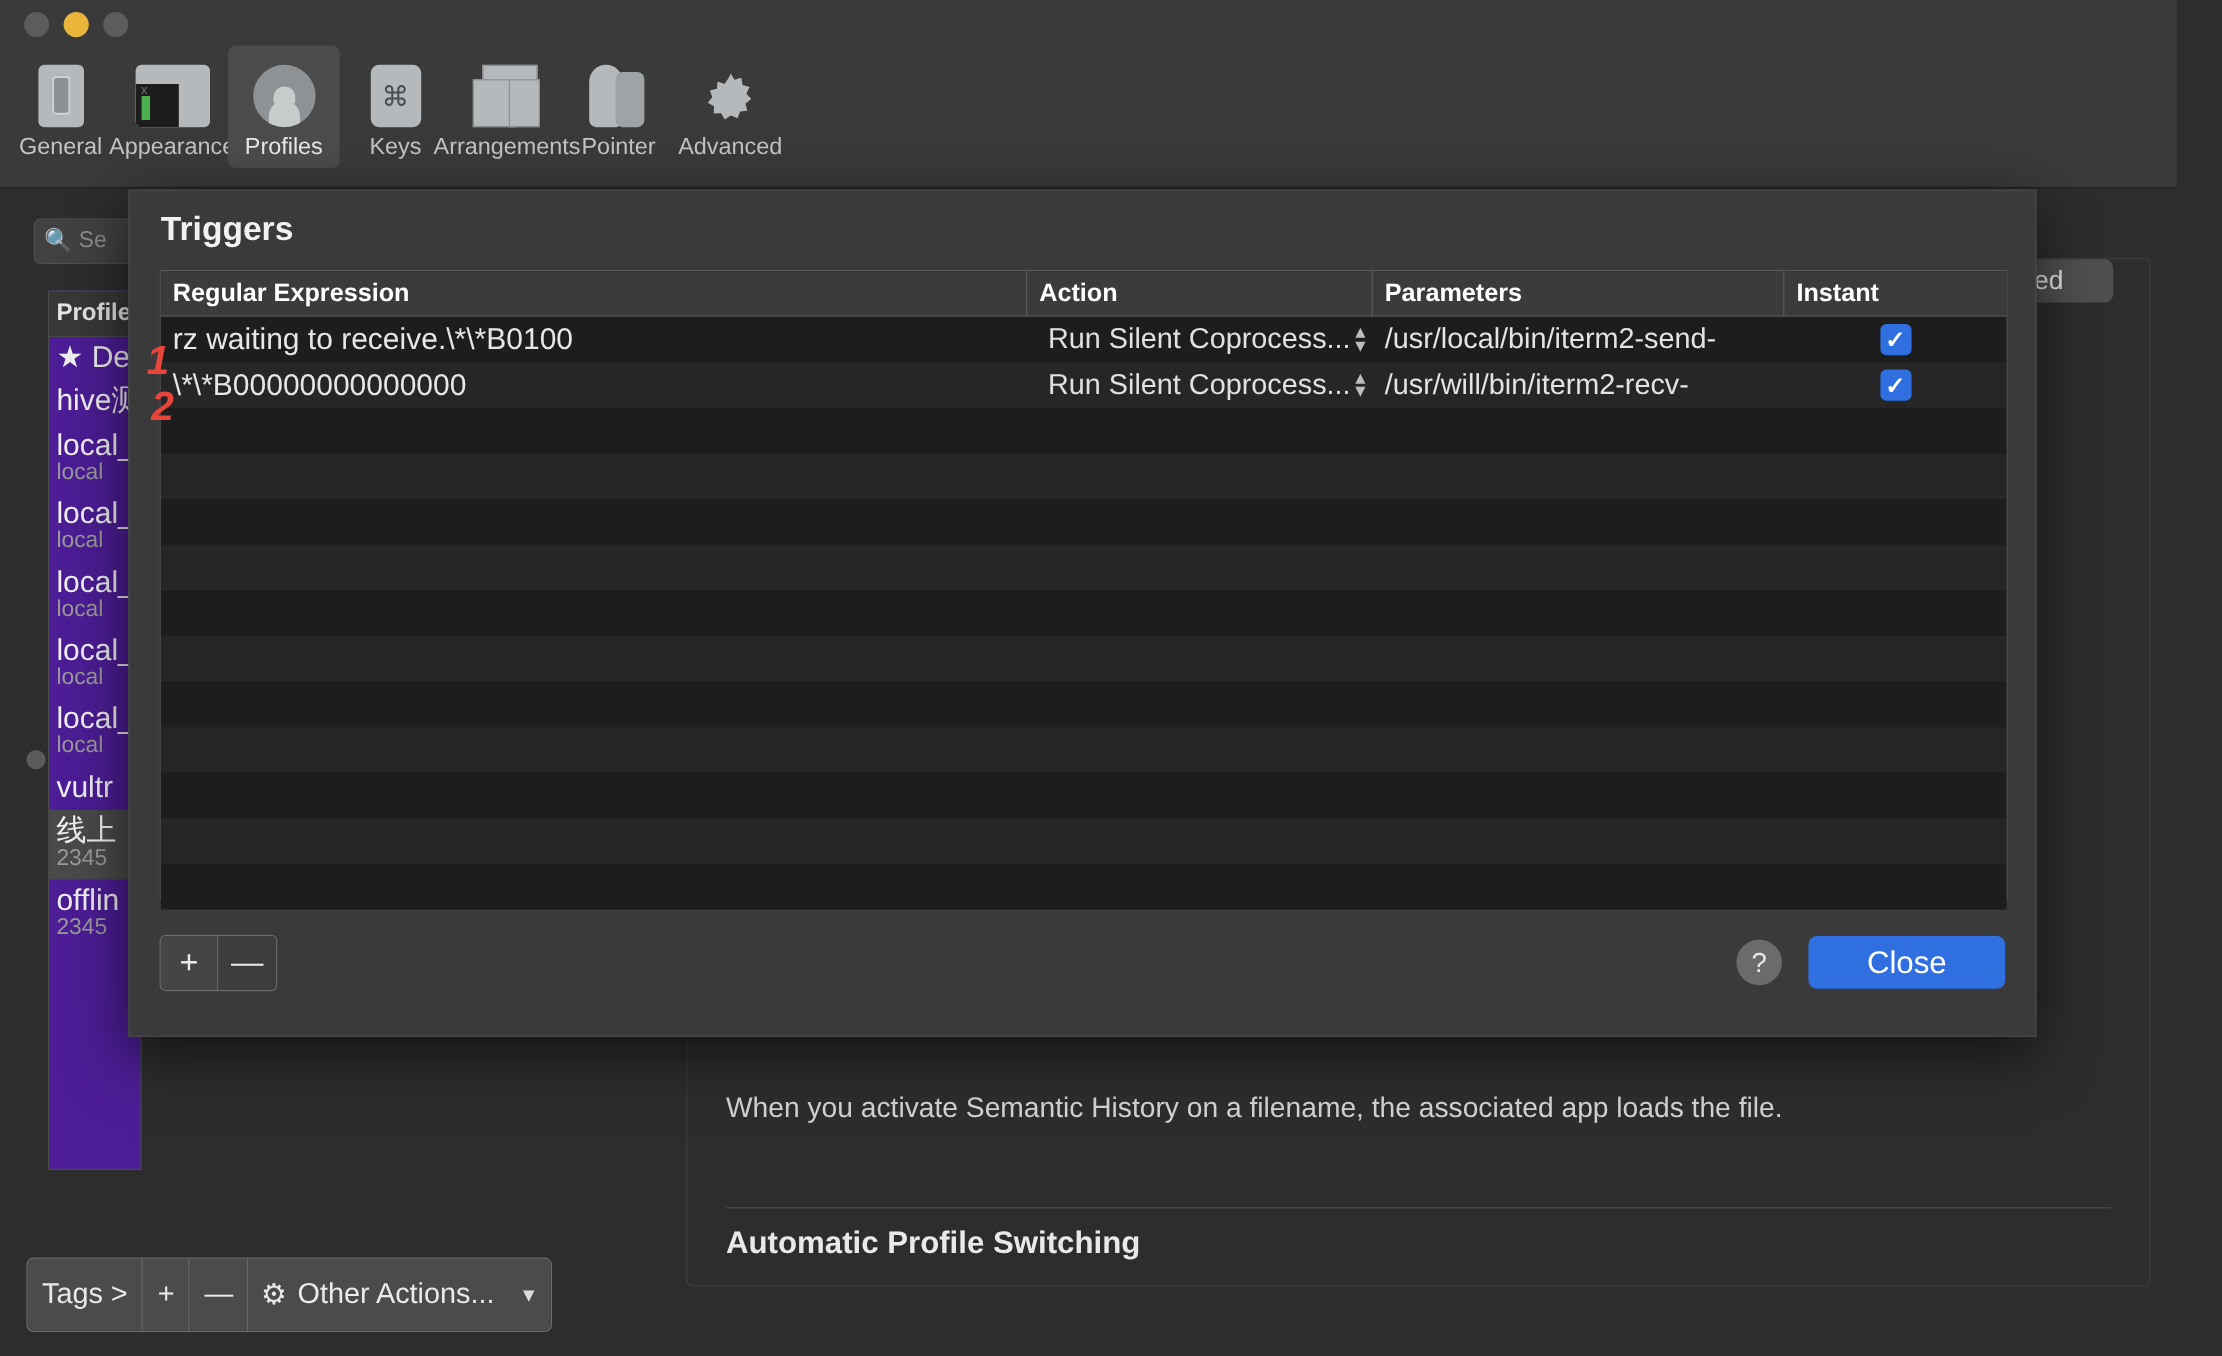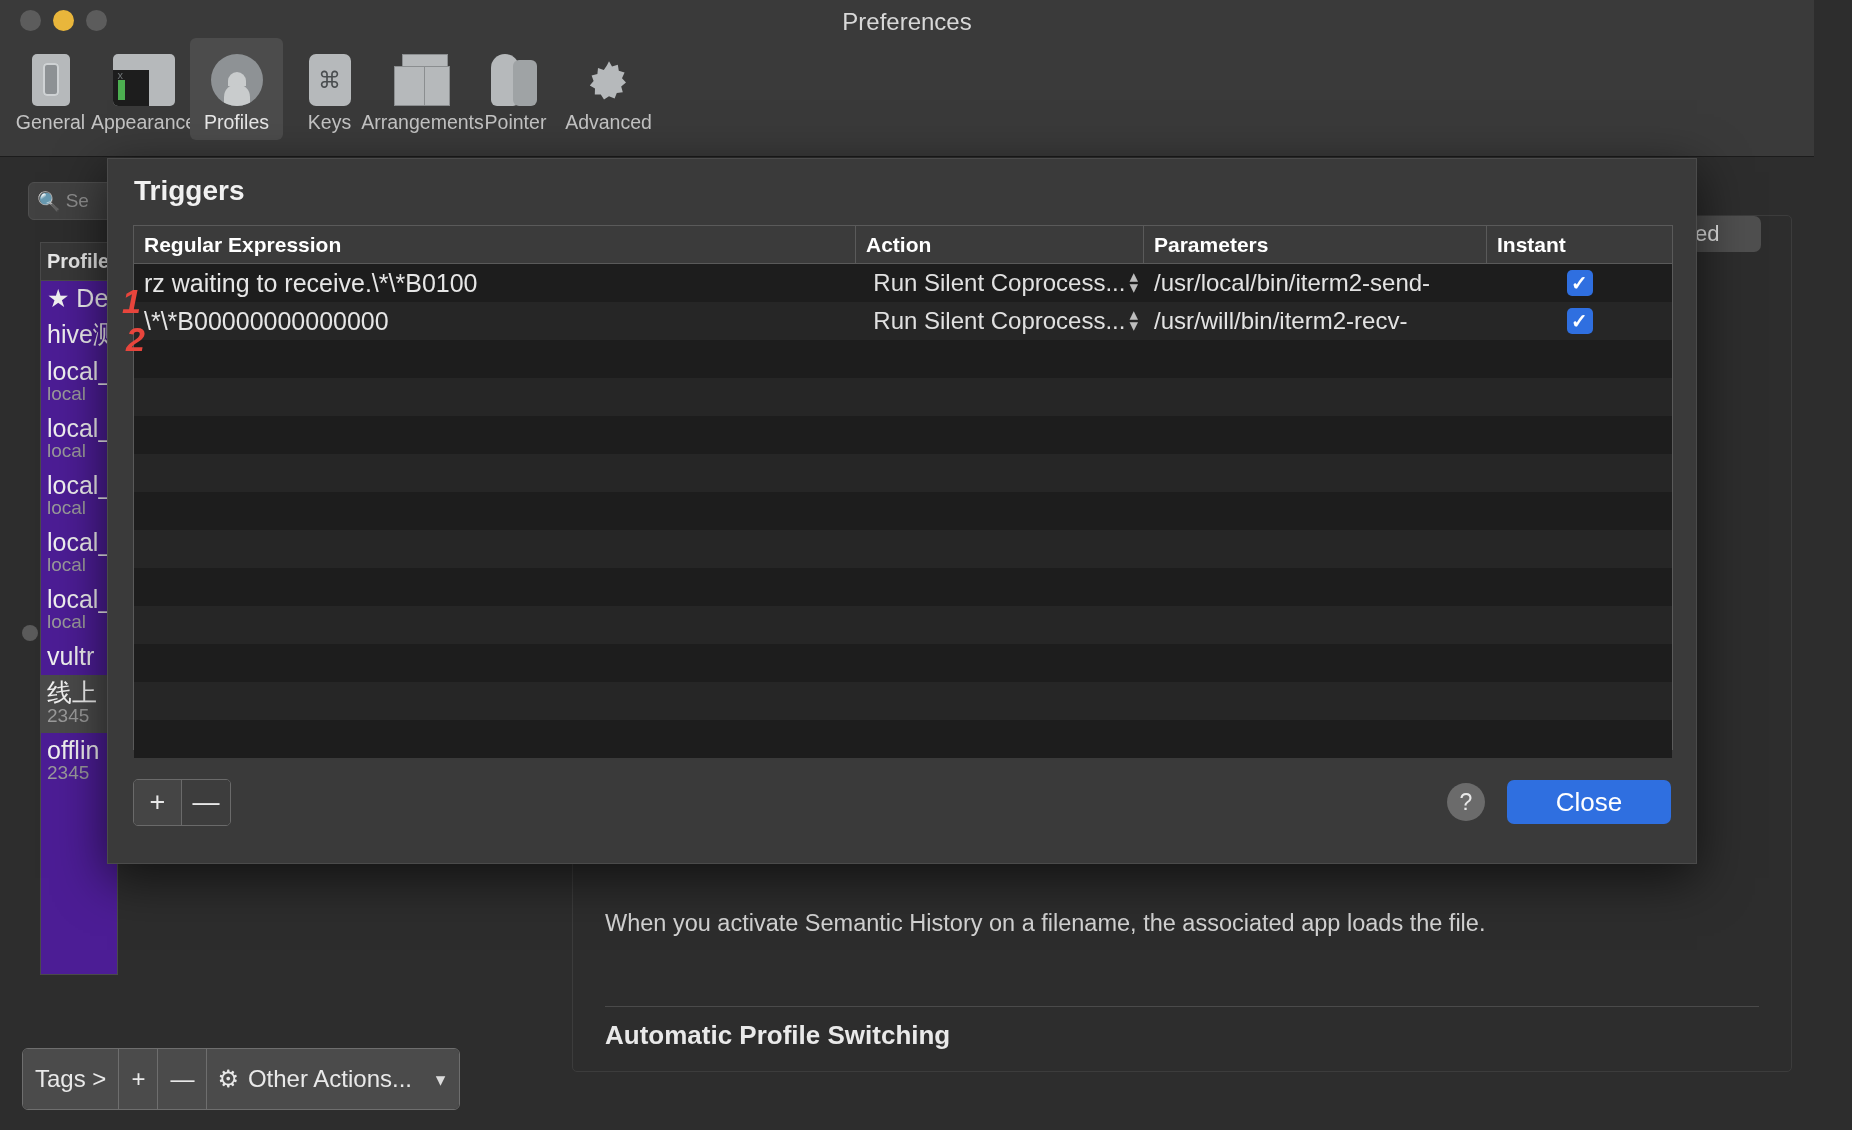--- a/index.html
+++ b/index.html
@@ -192,21 +192,20 @@
 <body>
 
 <div class="app">
 
   <div class="titlebar">
     <div class="traffic">
       <div class="dot close"></div>
       <div class="dot min"></div>
       <div class="dot zoom"></div>
     </div>
-    <div class="win-title">Preferences</div>
 
     <div class="toolbar">
 
       <div class="tab">
         <div class="ico">
             <div class="ic-general"></div>
           </div>
         <div class="lbl">General</div>
       </div>
 

